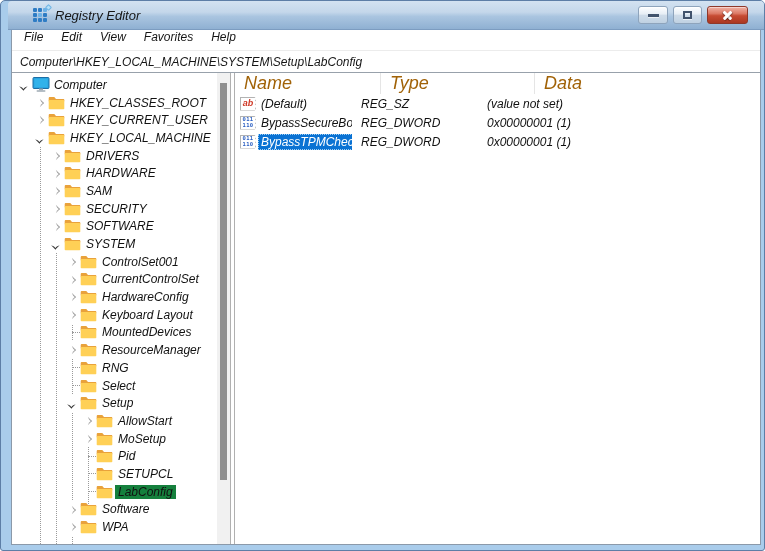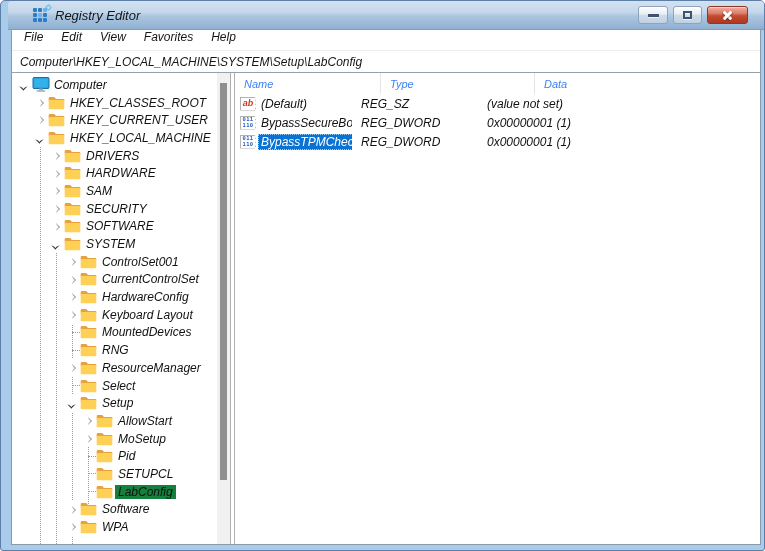--- a/index.html
+++ b/index.html
@@ -61,21 +61,21 @@
   .chev-none{background:transparent;justify-content:flex-start;}
   .chev i{display:block;width:5.5px;height:5.5px;border-style:solid;border-color:transparent;}
   .chev-right i{border-top:1.4px solid #a4a4a4;border-right:1.4px solid #a4a4a4;transform:rotate(45deg);}
   .chev-down i{border-top:1.6px solid #333;border-right:1.6px solid #333;transform:rotate(135deg) translate(1px,-1px);}
   .stub{display:block;width:8px;height:0;border-bottom:1px dotted #9a9a9a;margin-left:8px;}
   .ticon{flex:0 0 auto;width:19px;display:flex;align-items:center;justify-content:flex-start;}
   .tlabel{padding:0 3px;line-height:14px;}
   .tlabel.tsel{background:#15803d;}
 
   
-  .list-header{height:21px;display:flex;align-items:center;flex:0 0 auto;font-size:11px;color:#3b82f6;}
+  .list-header{height:21px;display:flex;align-items:center;flex:0 0 auto;font-size:18px;color:#a16207;}
   .hcell{height:100%;display:flex;align-items:center;padding-left:9px;}
   .hcell + .hcell{border-left:1px solid #e5e5e5;margin-left:28px;}
   .col-name{width:117px;flex:0 0 auto;}
   .col-type{width:126px;flex:0 0 auto;}
   .col-data{flex:1;}
   .value-row{height:19px;display:flex;align-items:center;font-size:12px;color:#111;white-space:nowrap;}
   .vcell{overflow:hidden;}
   .vcell.col-name{display:flex;align-items:center;padding-left:5px;}
   .vcell.col-type,.vcell.col-data{padding-left:9px;}
   .vname{padding:1px 3px;margin-left:2px;}
@@ -339,43 +339,43 @@
               <span class="ticon">
                 <svg width="17" height="14" viewBox="0 0 17 14">
                   <path d="M0.7 2.3 C0.7 1.6 1.2 1.1 1.9 1.1 h4.4 l1.7 2 h7.3 c0.6 0 1 0.4 1 1 v1.2 H0.7 Z" fill="#e9a23b"></path>
                   <rect x="0.7" y="4.1" width="15.6" height="9.2" rx="0.8" fill="#ffd056"></rect>
                 </svg>
               </span>
               <span class="tlabel">MountedDevices</span>
             </div>
             <div class="tree-row">
               <span class="indent" style="width: 52px;"></span>
+              <span class="chev chev-right">
+                <i></i>
+              </span>
+              <span class="ticon">
+                <svg width="17" height="14" viewBox="0 0 17 14">
+                  <path d="M0.7 2.3 C0.7 1.6 1.2 1.1 1.9 1.1 h4.4 l1.7 2 h7.3 c0.6 0 1 0.4 1 1 v1.2 H0.7 Z" fill="#e9a23b"></path>
+                  <rect x="0.7" y="4.1" width="15.6" height="9.2" rx="0.8" fill="#ffd056"></rect>
+                </svg>
+              </span>
+              <span class="tlabel">ResourceManager</span>
+            </div>
+            <div class="tree-row">
+              <span class="indent" style="width: 52px;"></span>
               <span class="chev chev-none">
                 <span class="stub"></span>
               </span>
               <span class="ticon">
                 <svg width="17" height="14" viewBox="0 0 17 14">
                   <path d="M0.7 2.3 C0.7 1.6 1.2 1.1 1.9 1.1 h4.4 l1.7 2 h7.3 c0.6 0 1 0.4 1 1 v1.2 H0.7 Z" fill="#e9a23b"></path>
                   <rect x="0.7" y="4.1" width="15.6" height="9.2" rx="0.8" fill="#ffd056"></rect>
                 </svg>
               </span>
               <span class="tlabel">RNG</span>
-            </div>
-            <div class="tree-row">
-              <span class="indent" style="width: 52px;"></span>
-              <span class="chev chev-right">
-                <i></i>
-              </span>
-              <span class="ticon">
-                <svg width="17" height="14" viewBox="0 0 17 14">
-                  <path d="M0.7 2.3 C0.7 1.6 1.2 1.1 1.9 1.1 h4.4 l1.7 2 h7.3 c0.6 0 1 0.4 1 1 v1.2 H0.7 Z" fill="#e9a23b"></path>
-                  <rect x="0.7" y="4.1" width="15.6" height="9.2" rx="0.8" fill="#ffd056"></rect>
-                </svg>
-              </span>
-              <span class="tlabel">ResourceManager</span>
             </div>
             <div class="tree-row">
               <span class="indent" style="width: 52px;"></span>
               <span class="chev chev-none">
                 <span class="stub"></span>
               </span>
               <span class="ticon">
                 <svg width="17" height="14" viewBox="0 0 17 14">
                   <path d="M0.7 2.3 C0.7 1.6 1.2 1.1 1.9 1.1 h4.4 l1.7 2 h7.3 c0.6 0 1 0.4 1 1 v1.2 H0.7 Z" fill="#e9a23b"></path>
                   <rect x="0.7" y="4.1" width="15.6" height="9.2" rx="0.8" fill="#ffd056"></rect>

